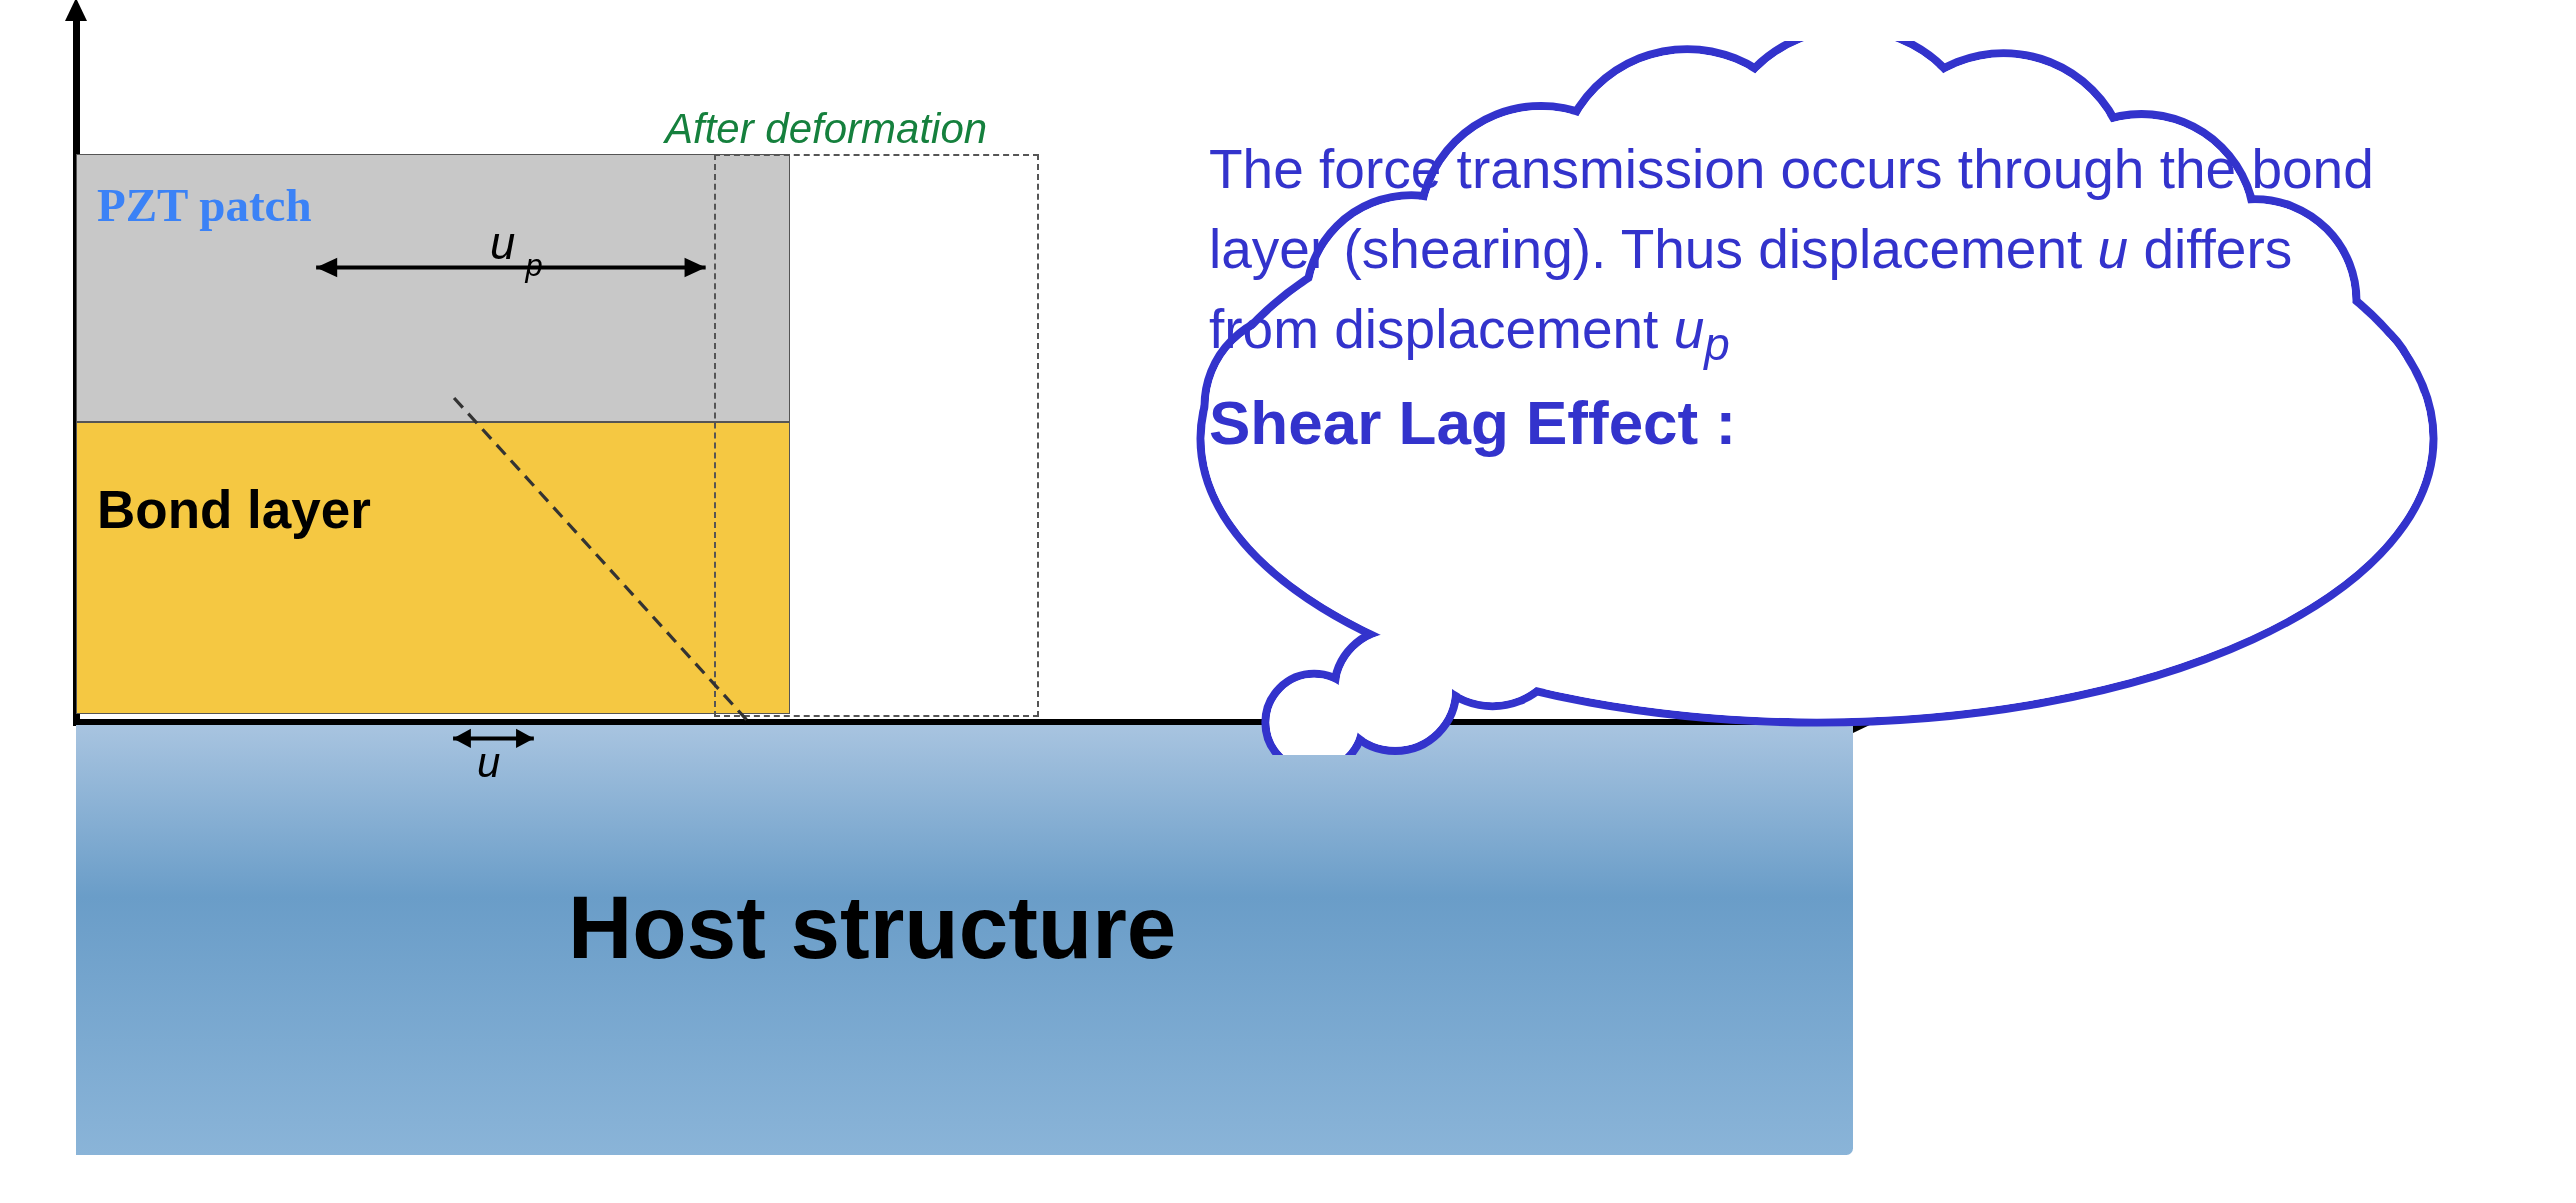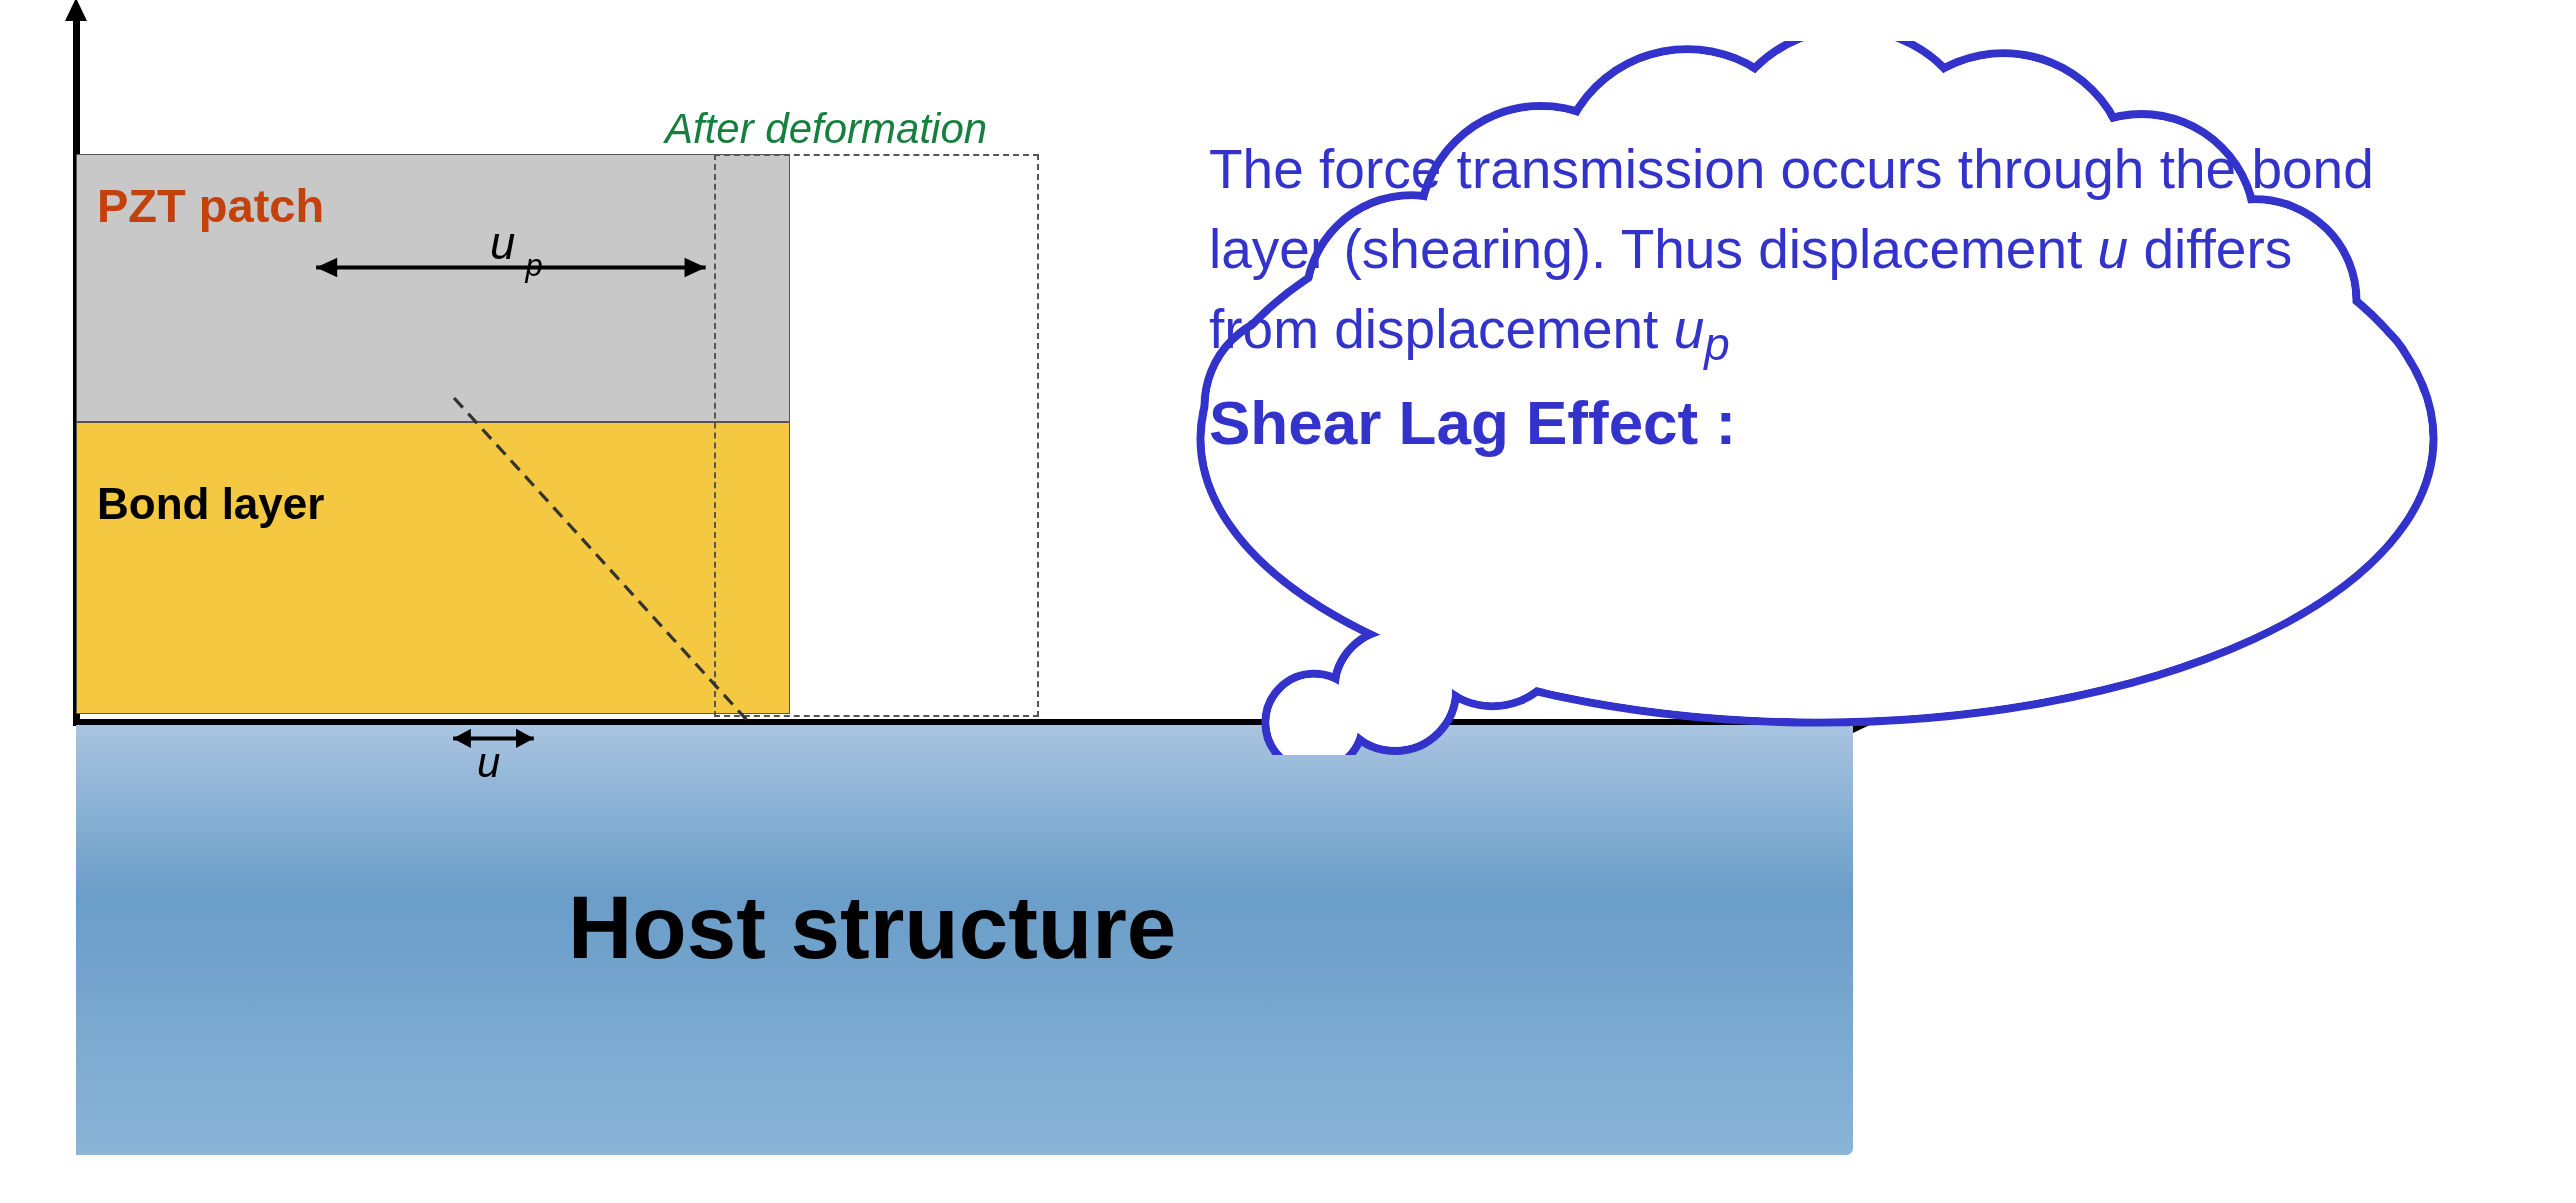--- a/index.html
+++ b/index.html
@@ -83,29 +83,30 @@
       border: 1.6px solid #555;
     }
 
     
     .pzt-label {
       position: absolute;
       left: 97px;
       top: 178px;
       font-size: 47px;
       font-weight: bold;
-      color: #c2410c;
+      color: #3b82f6;
+      font-family: Liberation Serif, serif;
     }
 
     
     .bond-label {
       position: absolute;
       left: 97px;
       top: 479px;
-      font-size: 44px;
+      font-size: 53px;
       font-weight: bold;
       color: #000;
       text-align: right;
     }
 
     
     .host-structure {
       position: absolute;
       left: 76px;
       top: 725px;

